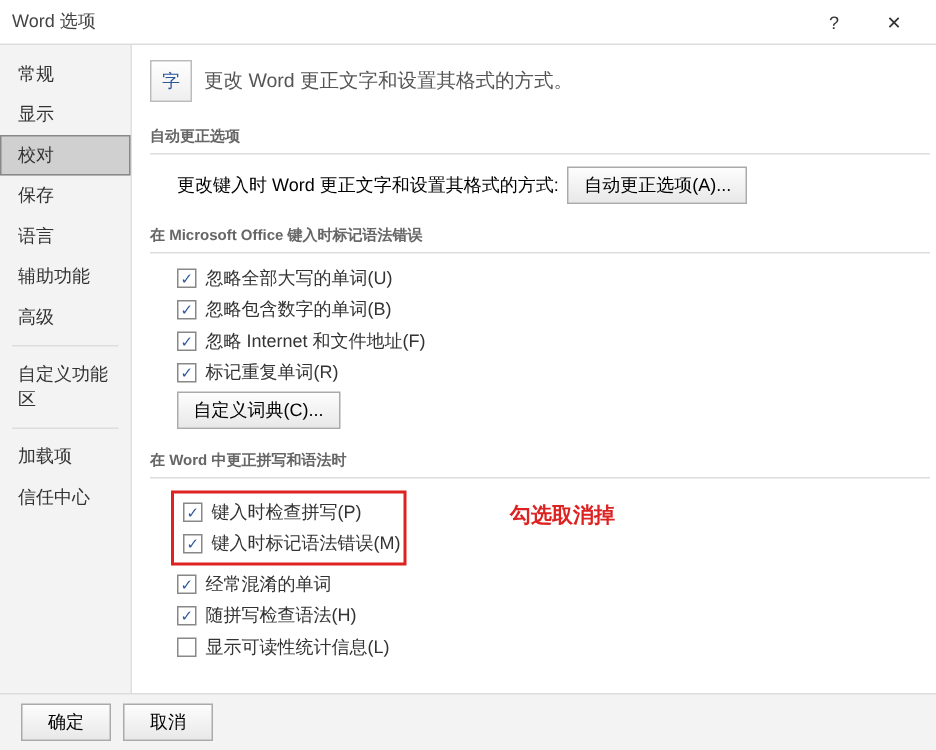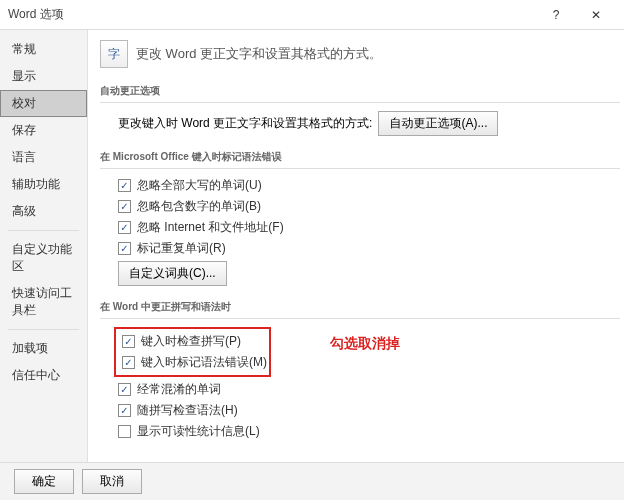--- a/index.html
+++ b/index.html
@@ -44,21 +44,20 @@
   <div class="sidebar">
     <div class="item">常规</div>
     <div class="item">显示</div>
     <div class="item sel">校对</div>
     <div class="item">保存</div>
     <div class="item">语言</div>
     <div class="item">辅助功能</div>
     <div class="item">高级</div>
     <div class="sep"></div>
     <div class="item">自定义功能区</div>
-    <div class="item">快速访问工具栏</div>
     <div class="sep"></div>
     <div class="item">加载项</div>
     <div class="item">信任中心</div>
   </div>
 
   <div class="content">
     <div class="headerrow">
       <div class="headericon">
           <span style="color:#2b579a">字</span>
         </div>
@@ -97,21 +96,21 @@
       <div class="redbox">
         <div class="row" style="padding-left:4px">
             <span class="check on"></span>
             <label>键入时检查拼写(P)</label>
           </div>
         <div class="row" style="padding-left:4px">
             <span class="check on"></span>
             <label>键入时标记语法错误(M)</label>
           </div>
       </div>
-      <span class="annotation" style="left:230px;top:10px">勾选取消掉</span>
+      <span class="annotation" style="left:240px;top:10px">勾选取消掉</span>
     </div>
     <div class="row">
         <span class="check on"></span>
         <label>经常混淆的单词</label>
       </div>
     <div class="row">
         <span class="check on"></span>
         <label>随拼写检查语法(H)</label>
       </div>
     <div class="row">

